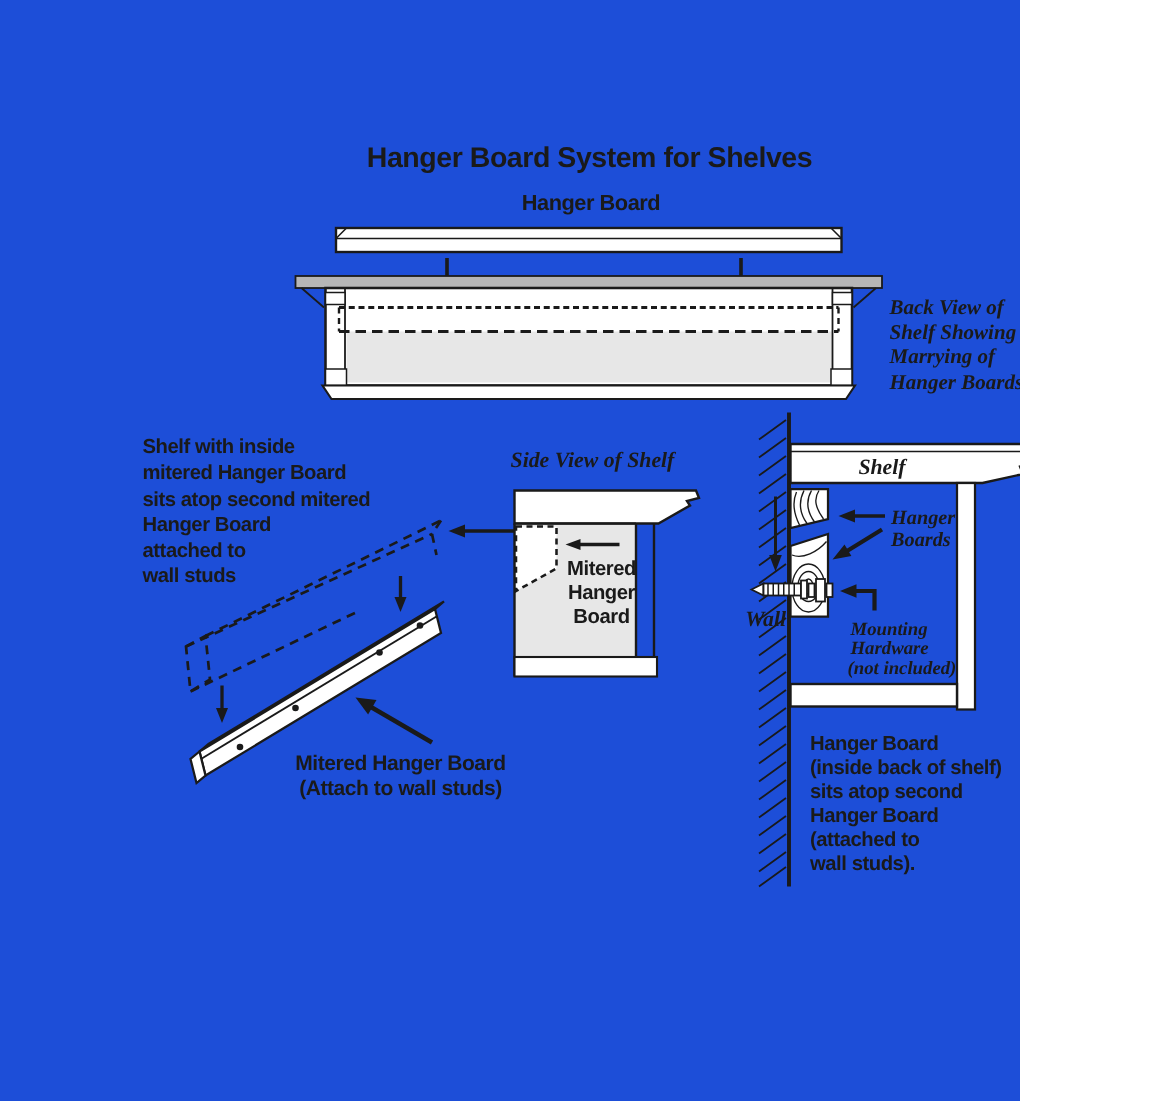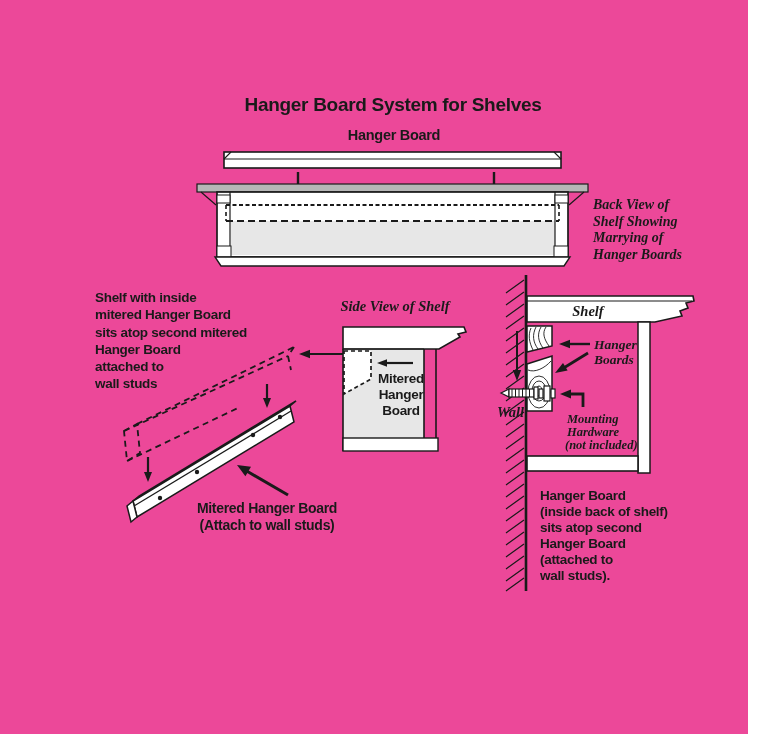--- a/index.html
+++ b/index.html
@@ -1,16 +1,16 @@
 <!DOCTYPE html>
 <html><head>
 <meta charset="utf-8">
 <style>
   html,body{margin:0;padding:0;background:#ffffff;}
-  .canvas{position:relative;width:748px;height:734px;background:#ec4899;overflow:hidden;text-align:center;}
+  .canvas{position:relative;width:680px;height:734px;background:#1d4ed8;overflow:hidden;text-align:center;}
   svg{display:block;}
   .t-sans{font-family:"Liberation Sans",sans-serif;font-weight:bold;fill:#1a1a1a;letter-spacing:-0.3px;}
   .t-serif{font-family:"Liberation Serif",serif;font-weight:bold;font-style:italic;fill:#1a1a1a;}
   .ink{stroke:#1a1a1a;}
   .nofill{fill:none;}
   .wfill{fill:#ffffff;}
   .gfill{fill:#e7e7e7;}
   .sfill{fill:#b6b6b6;}
   .afill{fill:#1a1a1a;stroke:none;}
 </style>

